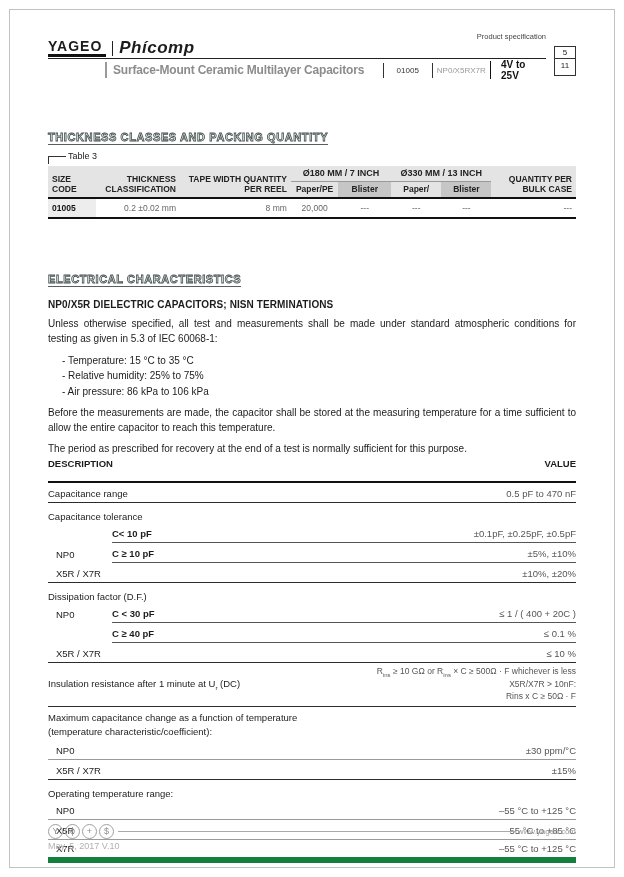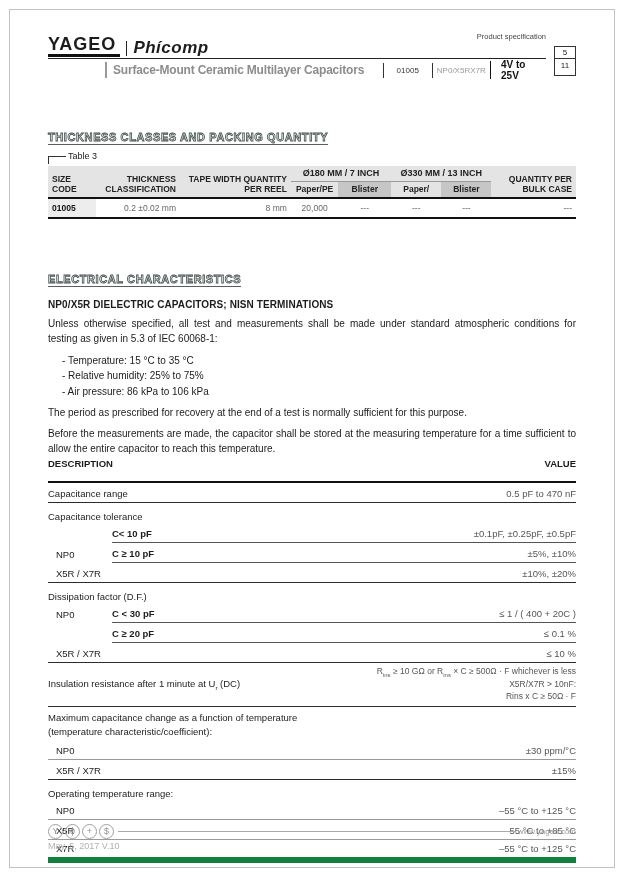--- a/index.html
+++ b/index.html
@@ -3,21 +3,21 @@
 <meta charset="utf-8">
 <style>
   * { margin:0; padding:0; box-sizing:border-box; }
   html,body { width:624px; height:877px; background:#fff; font-family:"Liberation Sans", sans-serif; color:#1c1c1c; }
   .page { position:relative; width:606px; height:859px; margin:9px; border:1px solid #c2c2c2; background:#fff; overflow:hidden; }
   .content { padding:0 38px; }
 
   
   .hdr { margin-top:22px; position:relative; }
   .hdr-row1 { display:flex; align-items:flex-end; border-bottom:1px solid #222; padding-bottom:1px; margin-right:30px; position:relative; }
-  .brand-yageo { font-size:18px; font-weight:bold; letter-spacing:1px; border-bottom:3px solid #111; padding:0 4px 0 0; line-height:1.05; }
+  .brand-yageo { font-size:14px; font-weight:bold; letter-spacing:1px; border-bottom:3px solid #111; padding:0 4px 0 0; line-height:1.05; }
   .vdiv1 { width:1px; height:15px; background:#222; margin:0 6px 1px 6px; }
   .brand-phicomp { font-size:17px; font-weight:bold; font-style:italic; letter-spacing:0.5px; line-height:1.05; }
   .spec-label { margin-left:auto; font-size:7.5px; color:#444; padding-bottom:16px; }
   .pagebox { position:absolute; right:38px; top:14px; width:22px; height:30px; border:1px solid #333; text-align:center; font-size:8px; background:#fff; z-index:2; }
   .pagebox .pnum { display:block; border-bottom:1px solid #333; padding:1px 0; }
   .pagebox .ptot { display:block; padding:2px 0; }
   .hdr-row2 { display:flex; align-items:center; height:22px; margin-right:30px; }
   .gray-bar { width:3px; height:16px; background:#9a9a9a; margin:0 6px 0 57px; }
   .doc-title { font-size:12.5px; font-weight:bold; color:#8c8c8c; letter-spacing:-0.2px; flex:0 0 auto; transform:scaleX(0.96); transform-origin:left; }
   .seg { display:flex; align-items:center; justify-content:center; font-size:8px; height:100%; }
@@ -150,22 +150,22 @@
 
   <div class="content mt50">
     <span class="sec-head">ELECTRICAL CHARACTERISTICS</span>
     <div class="subhead">NP0/X5R DIELECTRIC CAPACITORS; NISN TERMINATIONS</div>
     <div class="para">Unless otherwise specified, all test and measurements shall be made under standard  atmospheric conditions for testing as given in 5.3 of IEC 60068-1:</div>
     <div class="bullets">
       <div class="bullet">- Temperature: 15 °C to 35 °C</div>
       <div class="bullet">- Relative humidity: 25% to 75%</div>
       <div class="bullet">- Air pressure: 86 kPa to 106 kPa</div>
     </div>
+    <div class="para">Before the measurements are made, the capacitor shall be stored at the measuring temperature for a time sufficient to allow the entire capacitor to reach this temperature.</div>
     <div class="para">The period as prescribed for recovery at the end of a test is normally sufficient for this purpose.</div>
-    <div class="para">Before the measurements are made, the capacitor shall be stored at the measuring temperature for a time sufficient to allow the entire capacitor to reach this temperature.</div>
 
 
     <div class="t4">
       <div class="t4-head">
         <span>DESCRIPTION</span>
         <span>VALUE</span>
       </div>
 
       <div class="t4row full">
         <span class="lbl">Capacitance range</span>
@@ -200,21 +200,21 @@
       <div class="t4row part">
         <span class="c1">NP0</span>
         <div class="rest">
           <span class="c2">C &lt; 30 pF</span>
           <span class="val">≤ 1 / ( 400 + 20C )</span>
         </div>
       </div>
       <div class="t4row part">
         <span class="c1"></span>
         <div class="rest">
-          <span class="c2">C ≥ 20 pF</span>
+          <span class="c2">C ≥ 40 pF</span>
           <span class="val">≤ 0.1 %</span>
         </div>
       </div>
       <div class="t4row full">
         <span class="lbl pad-left8">X5R / X7R</span>
         <span class="val">≤ 10 %</span>
       </div>
 
       <div class="t4row full" style="align-items:center">
         <span class="lbl"><span>Insulation resistance after 1 minute at U</span><sub class="sm">r</sub><span> (DC)</span></span>

